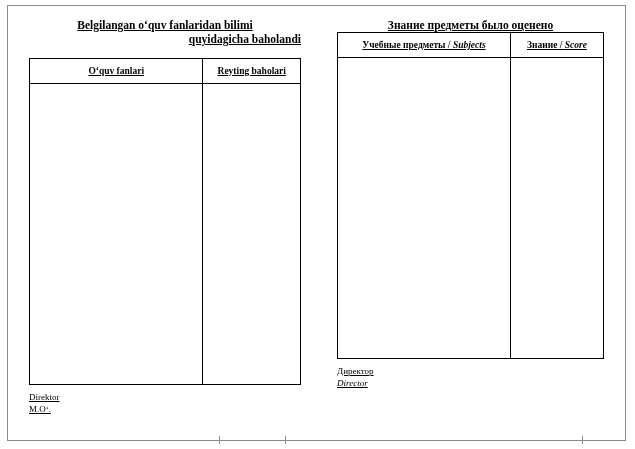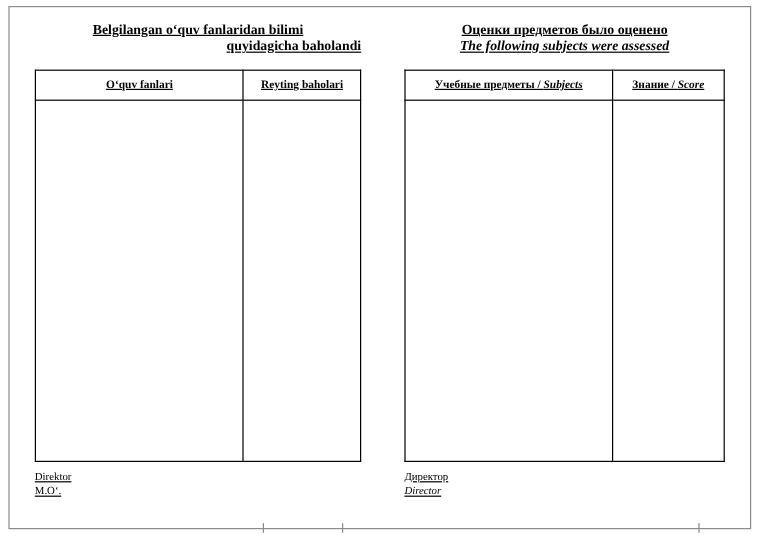--- a/index.html
+++ b/index.html
@@ -163,22 +163,21 @@
         </tbody>
       </table>
 
       <div class="signature">
         <div>Direktor</div>
         <div>M.O‘.</div>
       </div>
     </div>
 
     <div class="col col-right">
-      <div class="heading-ru">Оценки предметов было оценено</div>
-      <div class="heading-en">The following subjects were assessed</div>
+      <div class="heading-ru">Знание предметы было оценено</div>
 
       <table class="subjects right-table">
         <colgroup>
             <col class="c1">
             <col class="c2">
           </colgroup>
         <thead>
           <tr>
             <th><span>Учебные предметы / </span><span class="it">Subjects</span></th>
             <th><span>Знание / </span><span class="it">Score</span></th>

